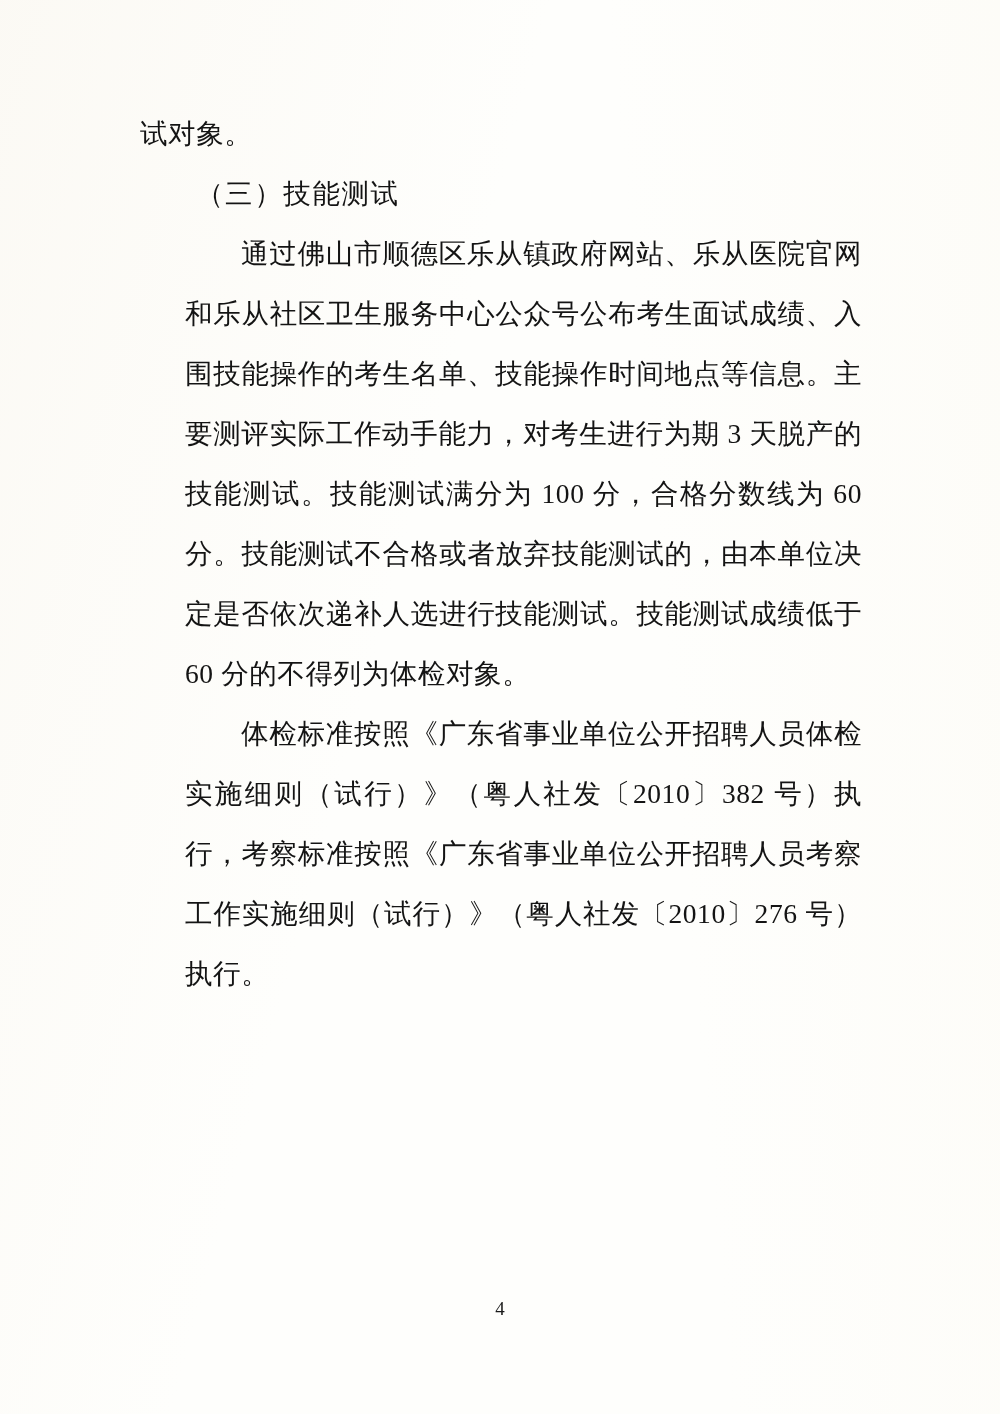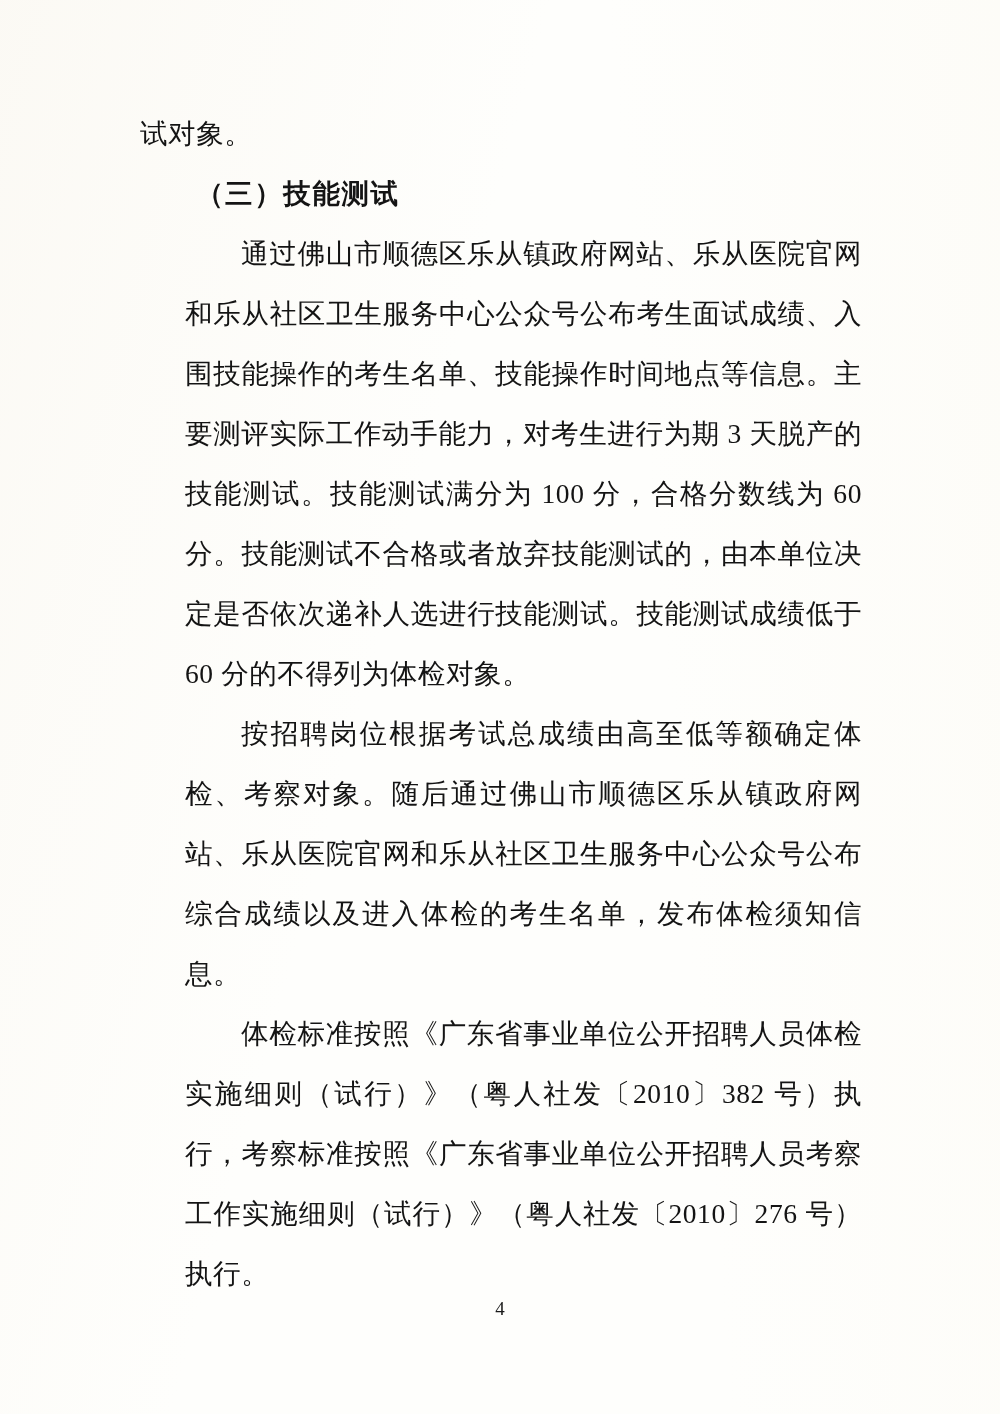--- a/index.html
+++ b/index.html
@@ -44,21 +44,21 @@
     text-align: justify;
     text-justify: inter-ideograph;
     word-break: break-all;
   }
   p.indent {
     text-indent: 56px;
     margin-left: 45px;
   }
   p.heading {
     text-indent: 56px;
-    font-weight: bold;
+    font-weight: normal;
     letter-spacing: 1.6px;
   }
   p.first {
     text-indent: 0;
   }
   .pagenum {
     position: absolute;
     left: 0;
     right: 0;
     top: 1298px;
@@ -71,19 +71,18 @@
 </head>
 <body>
 
 <div class="page">
   <div class="paper-tint"></div>
 
   <div class="content">
     <p class="first">试对象。</p>
     <p class="heading">（三）技能测试</p>
     <p class="indent">通过佛山市顺德区乐从镇政府网站、乐从医院官网和乐从社区卫生服务中心公众号公布考生面试成绩、入围技能操作的考生名单、技能操作时间地点等信息。主要测评实际工作动手能力，对考生进行为期 3 天脱产的技能测试。技能测试满分为 100 分，合格分数线为 60 分。技能测试不合格或者放弃技能测试的，由本单位决定是否依次递补人选进行技能测试。技能测试成绩低于 60 分的不得列为体检对象。</p>
-    <p class="indent">按招聘岗位根据考试总成绩由高至低等额确定体检、考察对象。随后通过佛山市顺德区乐从镇政府网站、乐从医院官网和乐从社区卫生服务中心公众号公布综合成绩以及进入体检的考生名单，发布体检须知信息。</p>
     <p class="indent">体检标准按照《广东省事业单位公开招聘人员体检实施细则（试行）》（粤人社发〔2010〕382 号）执行，考察标准按照《广东省事业单位公开招聘人员考察工作实施细则（试行）》（粤人社发〔2010〕276 号）执行。</p>
 
   </div>
 
   <div class="pagenum">4</div>
 </div>
 
 </body></html>

